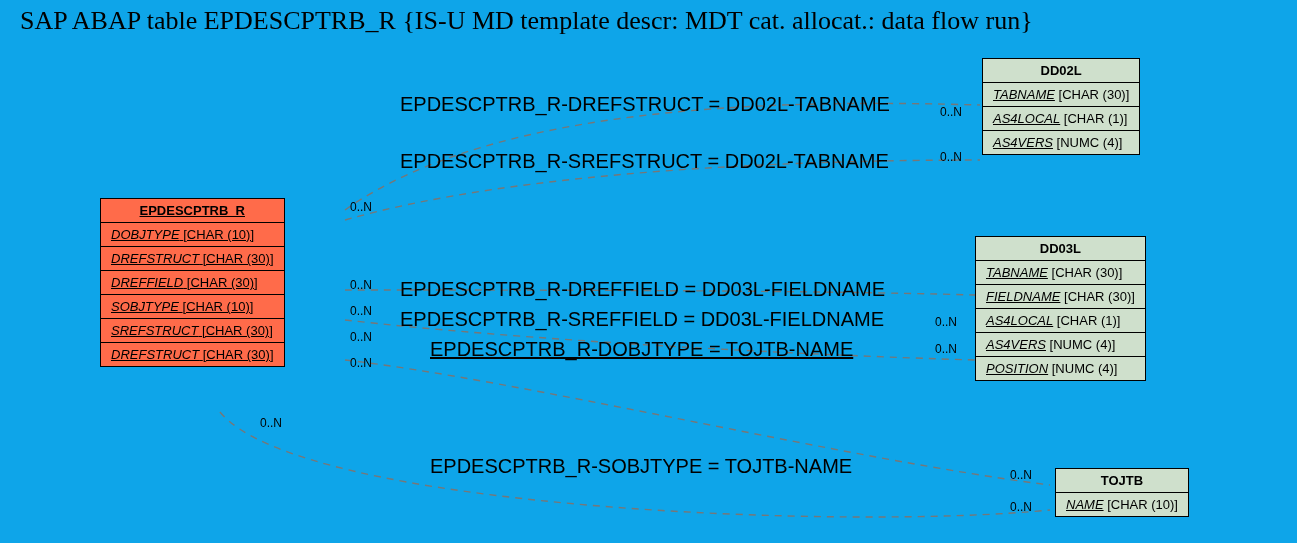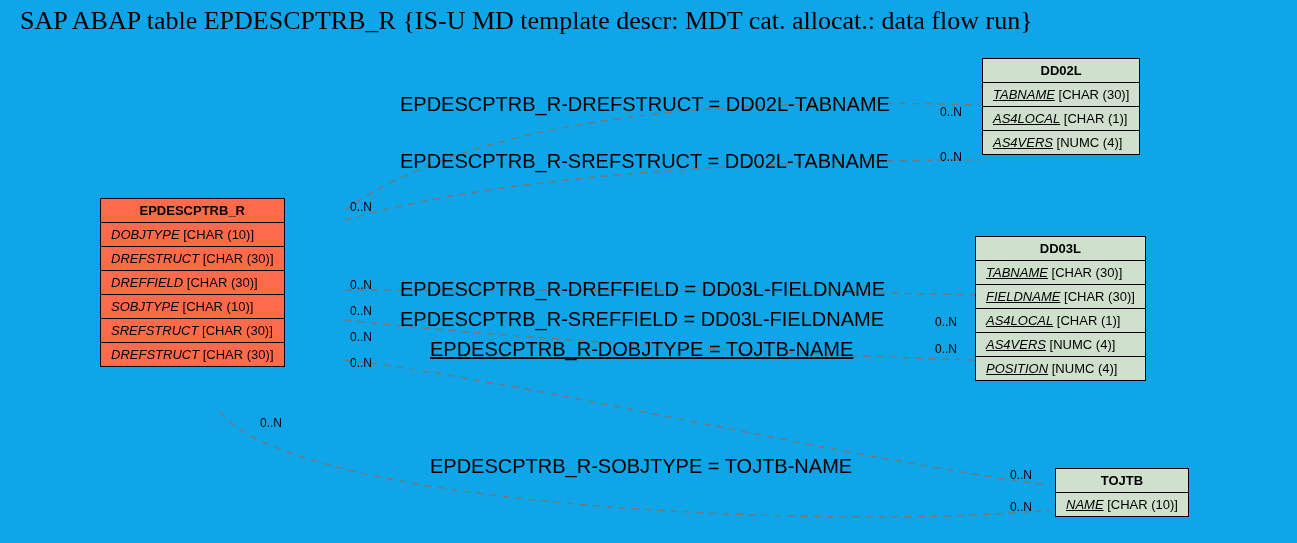--- a/index.html
+++ b/index.html
@@ -30,21 +30,21 @@
   }
   .entity th, .entity td {
     border: 1px solid #000;
     padding: 4px 10px;
     white-space: nowrap;
   }
   .entity th {
     font-weight: bold;
     text-align: center;
   }
-  .source th, .source td { background: #ff6b4a; }
+  .source th, .source td { background: #ff6b4a; text-decoration: underline; }
   .target th, .target td { background: #cfe0cc; }
   .pk { text-decoration: underline; font-style: italic; }
   .fk { font-style: italic; }
   .dtype { font-style: normal; }
   .rel-label {
     position: absolute;
     font-size: 20px;
     color: #000;
     white-space: nowrap;
   }

